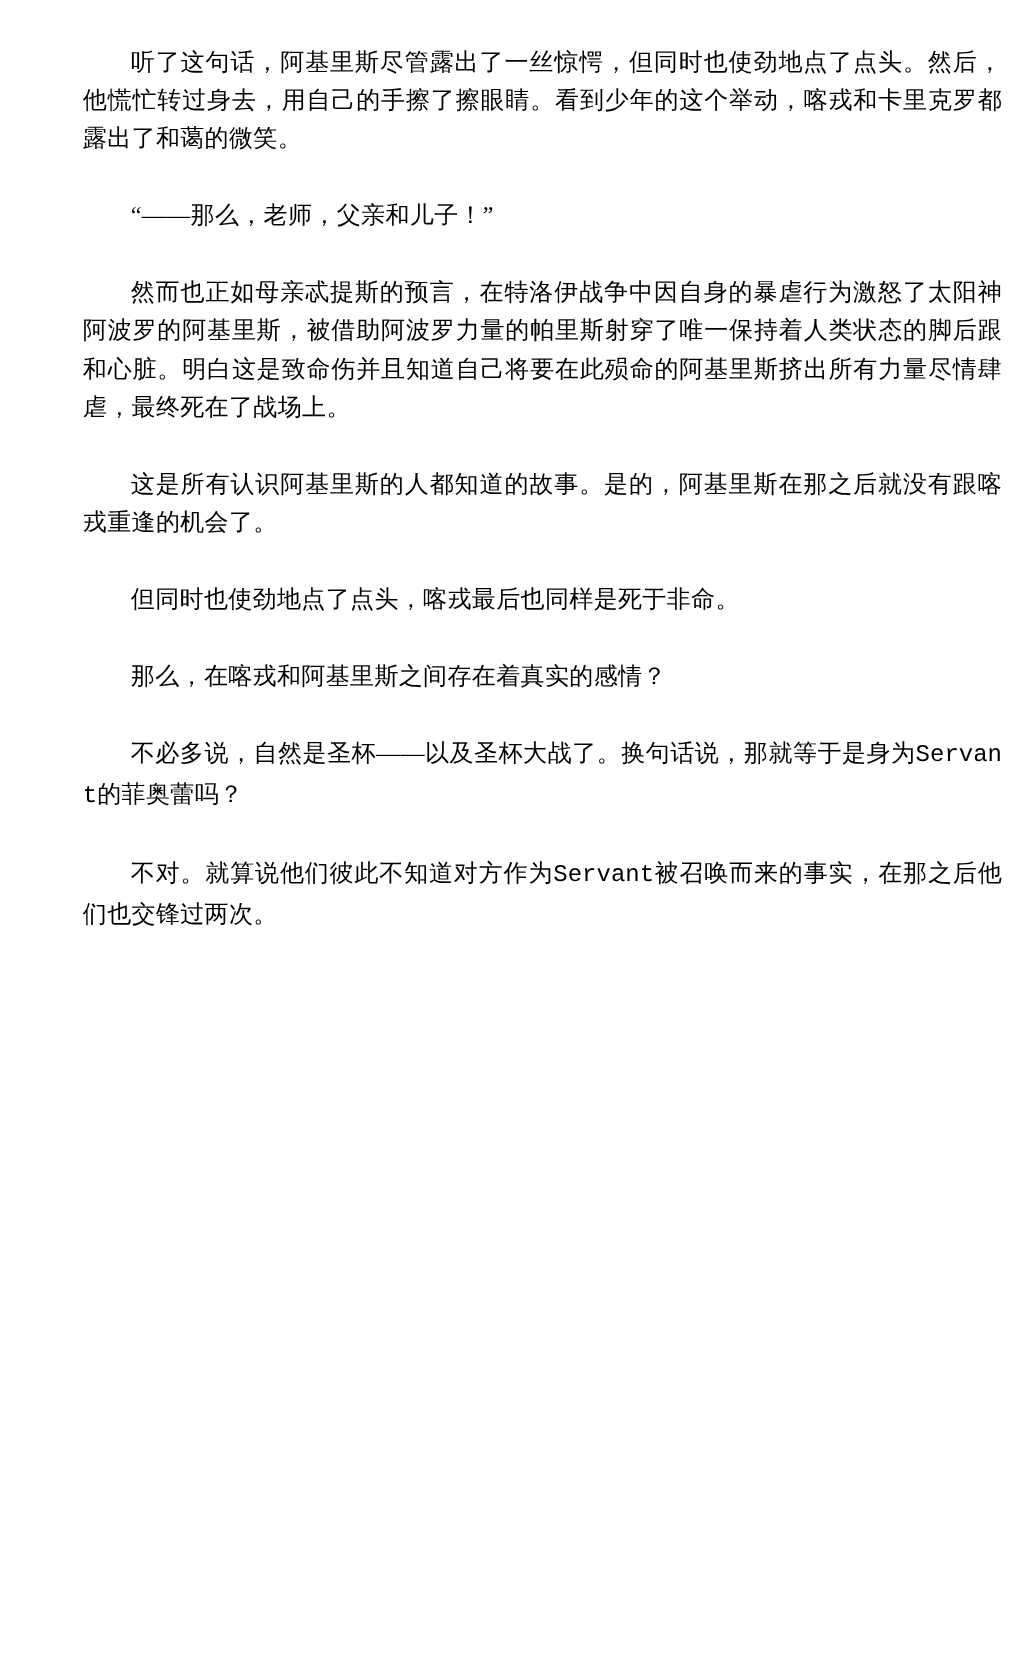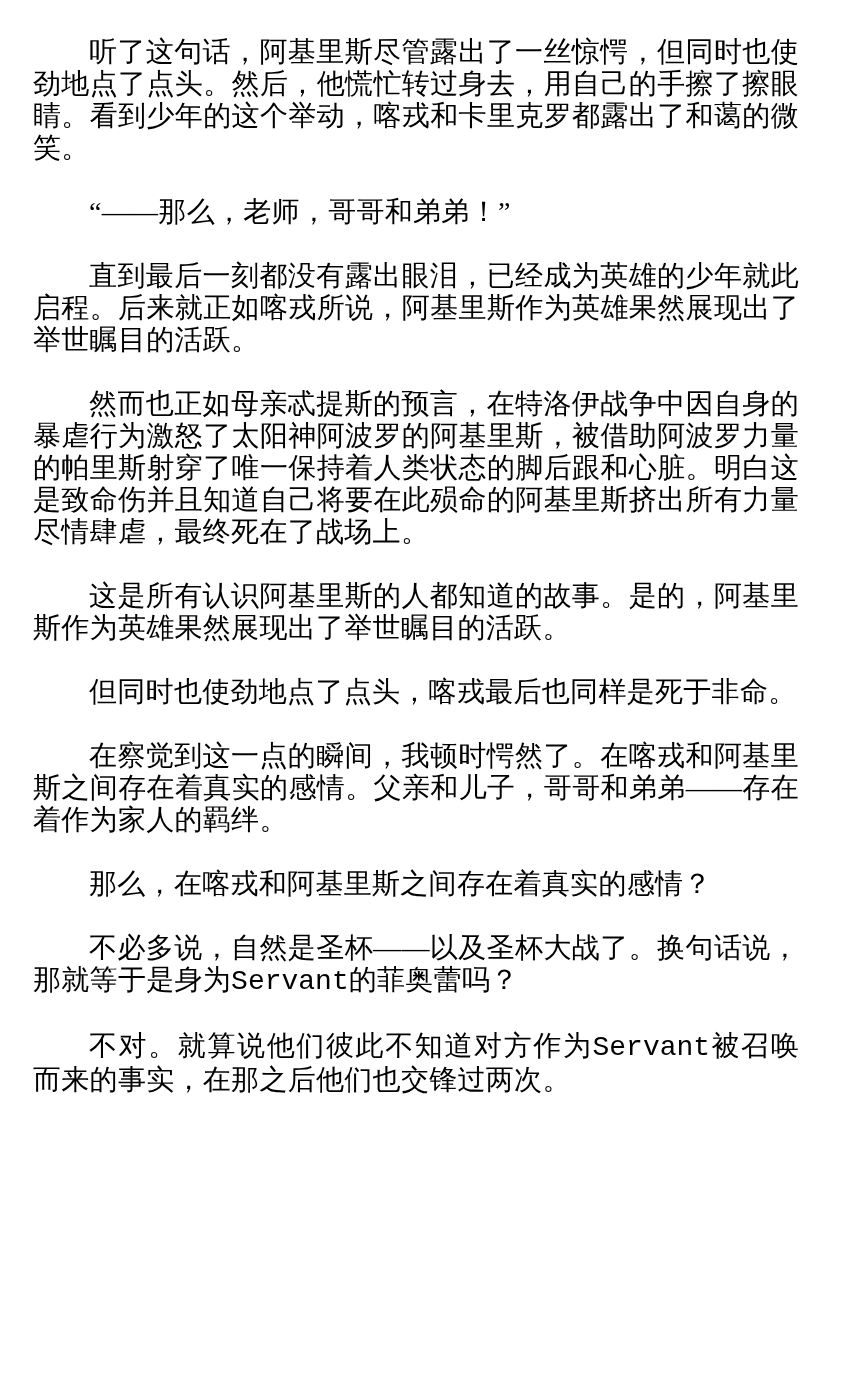--- a/index.html
+++ b/index.html
@@ -13,46 +13,45 @@
     height: 1400px;
     background: #ffffff;
     color: #000000;
     overflow: hidden;
   }
   .doc {
     box-sizing: content-box;
     padding: 36px 0 0 33px;
     width: 766px;
     font-family: "Liberation Serif", "DejaVu Serif", serif;
-    font-size: 28px;
+    font-size: 20px;
     line-height: 32px;
     letter-spacing: 0.3px;
     text-align: justify;
     color: #000000;
+    margin-left: 36px;
   }
   .para {
     margin: 0 0 32px 0;
     text-indent: 2em;
     word-break: break-all;
   }
   
   .latin {
     font-family: "Liberation Mono", "DejaVu Sans Mono", monospace;
     letter-spacing: 0;
   }
 </style>
 </head>
 <body>
 
 <div class="page">
   <div class="doc">
     <p class="para">听了这句话，阿基里斯尽管露出了一丝惊愕，但同时也使劲地点了点头。然后，他慌忙转过身去，用自己的手擦了擦眼睛。看到少年的这个举动，喀戎和卡里克罗都露出了和蔼的微笑。</p>
-    <p class="para">“——那么，老师，哥哥和弟弟！”</p>
-    <p class="para">直到最后一刻都没有露出眼泪，已经成为英雄的少年就此启程。后来就正如喀戎所说，阿基里斯作为英雄果然展现出了举世瞩目的活跃。</p>
+    <p class="para">“——那么，老师，父亲和儿子！”</p>
     <p class="para">然而也正如母亲忒提斯的预言，在特洛伊战争中因自身的暴虐行为激怒了太阳神阿波罗的阿基里斯，被借助阿波罗力量的帕里斯射穿了唯一保持着人类状态的脚后跟和心脏。明白这是致命伤并且知道自己将要在此殒命的阿基里斯挤出所有力量尽情肆虐，最终死在了战场上。</p>
-    <p class="para">这是所有认识阿基里斯的人都知道的故事。是的，阿基里斯作为英雄果然展现出了举世瞩目的活跃。</p>
+    <p class="para">这是所有认识阿基里斯的人都知道的故事。是的，阿基里斯在那之后就没有跟喀戎重逢的机会了。</p>
     <p class="para">但同时也使劲地点了点头，喀戎最后也同样是死于非命。</p>
-    <p class="para">在察觉到这一点的瞬间，我顿时愕然了。在喀戎和阿基里斯之间存在着真实的感情。父亲和儿子，哥哥和弟弟——存在着作为家人的羁绊。</p>
     <p class="para">那么，在喀戎和阿基里斯之间存在着真实的感情？</p>
     <p class="para">不必多说，自然是圣杯——以及圣杯大战了。换句话说，那就等于是身为<span class="latin">Servant</span>的菲奥蕾吗？</p>
     <p class="para">不对。就算说他们彼此不知道对方作为<span class="latin">Servant</span>被召唤而来的事实，在那之后他们也交锋过两次。</p>
   </div>
 </div>
 
 </body></html>

